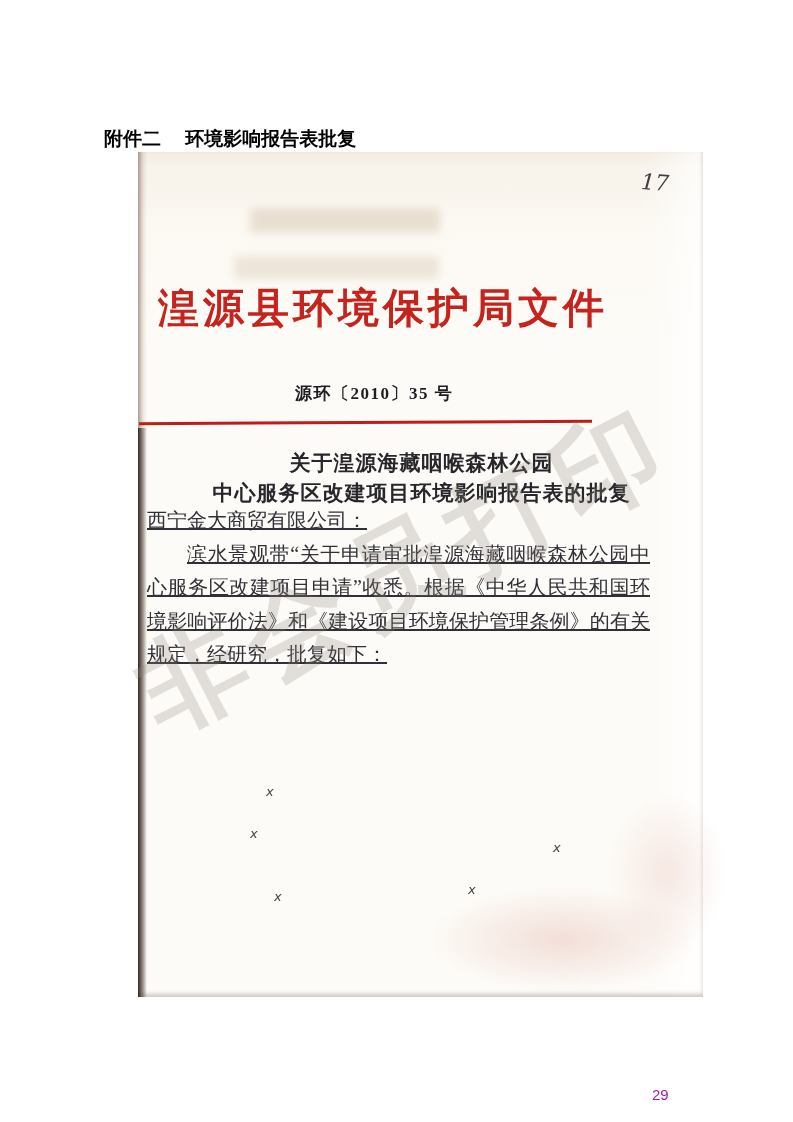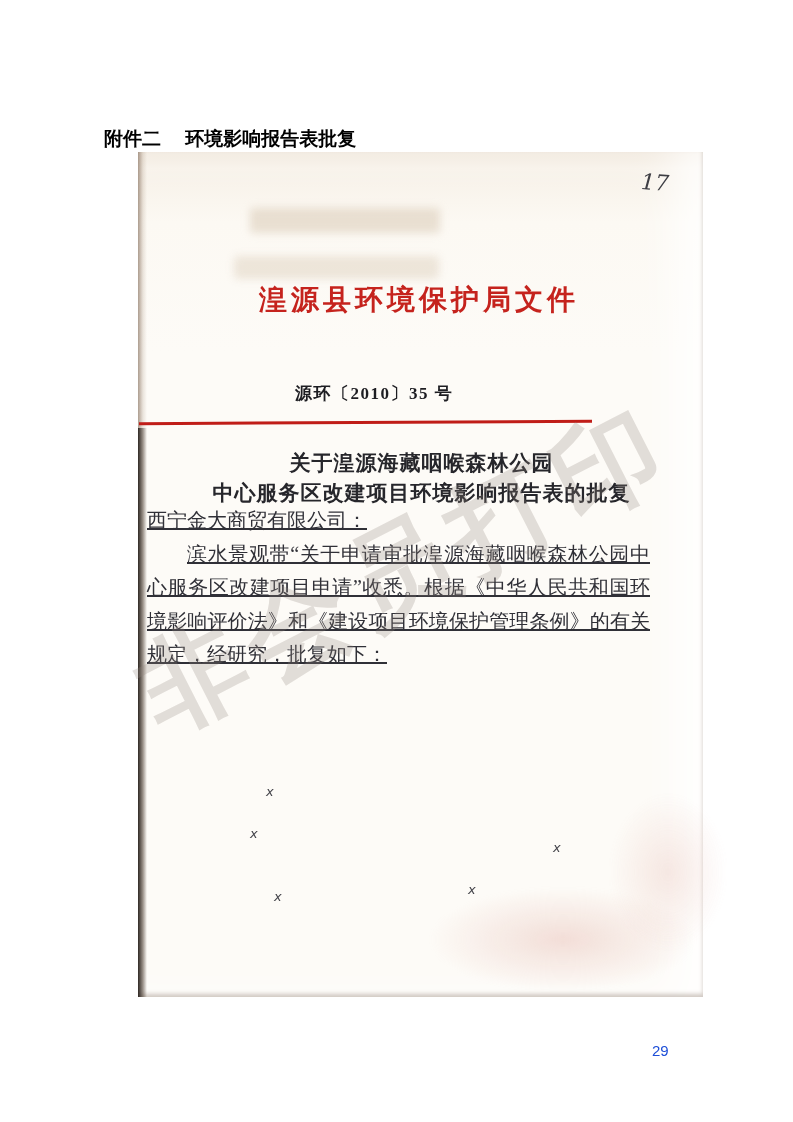--- a/index.html
+++ b/index.html
@@ -31,21 +31,21 @@
   .ghost-2 { left:96px;  top:104px; width:205px; height:23px; opacity:0.8; }
   .smudge { position:absolute; background:radial-gradient(ellipse at center, rgba(228,182,172,0.42), transparent 70%); filter:blur(2px); }
   .smudge-1 { left:290px; top:735px; width:270px; height:105px; }
   .smudge-2 { left:470px; top:640px; width:120px; height:160px; opacity:0.7; }
   .handwritten-note {
     position:absolute; left:503px; top:18px; font-size:22px; font-style:italic;
     color:#3e3e44; transform:rotate(4deg); font-family:"DejaVu Serif",serif;
   }
   .agency-title {
     position:absolute; left:0; top:129px; width:490px; text-align:center;
-    color:#c5231d; font-size:28px; font-weight:bold; letter-spacing:4px; white-space:nowrap;padding-left:36px;
+    color:#c5231d; font-size:41px; font-weight:bold; letter-spacing:4px; white-space:nowrap;
   }
   .doc-number {
     position:absolute; left:0; top:230px; width:472px; text-align:center;
     font-size:17px; font-weight:700; color:#1d1d22; letter-spacing:1.5px;
   }
   .red-line {
     position:absolute; left:1px; top:269px; width:453px; height:3px;
     background:#c01d18; transform:rotate(-0.3deg);
   }
   .doc-title-1, .doc-title-2 {
@@ -69,21 +69,21 @@
   .proof-mark {
     position:absolute; font-size:13px; font-style:italic; color:#44444a;
     font-family:"DejaVu Sans","Liberation Sans",sans-serif;
   }
   .pm-1 { left:128px; top:632px; }
   .pm-2 { left:112px; top:674px; }
   .pm-3 { left:415px; top:688px; }
   .pm-4 { left:330px; top:730px; }
   .pm-5 { left:136px; top:737px; }
   .page-number {
-    position:absolute; left:652px; top:1002px; font-size:15px; color:#1d4ed8;
+    position:absolute; left:652px; top:1046px; font-size:15px; color:#a21caf;
     font-family:"Liberation Sans","DejaVu Sans",sans-serif;
   }
 </style>
 </head>
 <body>
 
 <div class="canvas">
 
   <div class="attach-header">附件二　 环境影响报告表批复</div>
 

